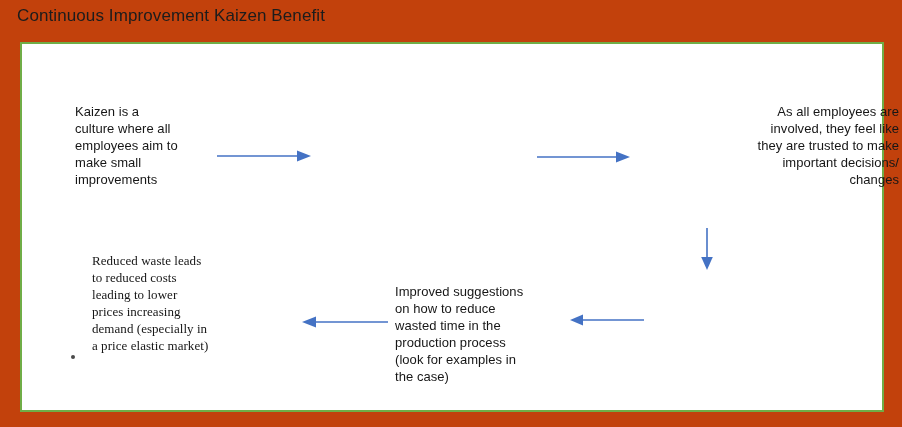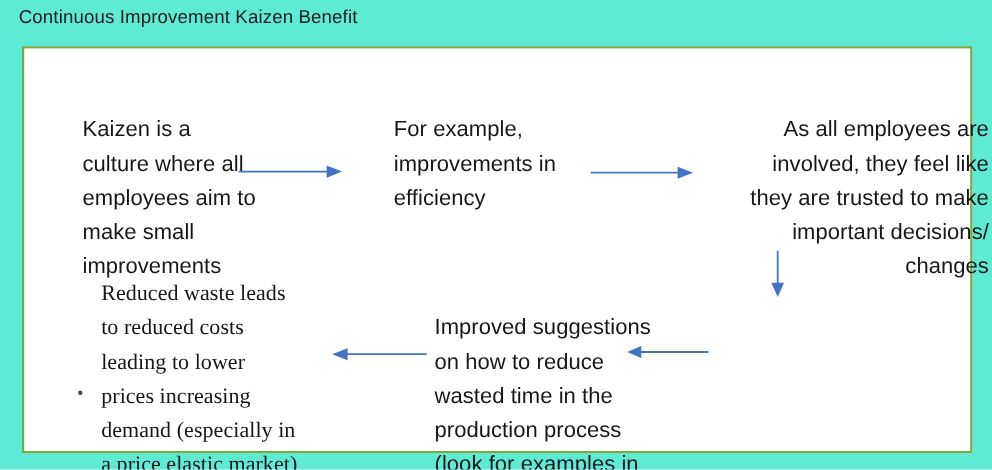--- a/index.html
+++ b/index.html
@@ -11,21 +11,21 @@
     width: 902px;
     height: 427px;
     font-family: "Liberation Sans", sans-serif;
     -webkit-font-smoothing: antialiased;
   }
   #page {
     position: relative;
     width: 902px;
     height: 427px;
     overflow: hidden;
-    background: #5eead4;
+    background: #c2410c;
   }
 
   
   #page-title {
     position: absolute;
     left: 17px;
     top: 4px;
     font-size: 17px;
     line-height: 24px;
     color: #1c1c1c;
@@ -41,22 +41,22 @@
     width: 864px;
     height: 370px;
     box-sizing: border-box;
     border: 2px solid #70ad47;
     background: #ffffff;
   }
 
   
   .text-block {
     position: absolute;
-    font-size: 20px;
-    line-height: 31px;
+    font-size: 13px;
+    line-height: 17px;
     color: #161616;
     letter-spacing: 0.05px;
     white-space: pre-line;
   }
 
   #block-kaizen        { left: 53px;  top: 59px;  width: 200px; }
   #block-example       { left: 336px; top: 59px;  width: 200px; }
   #block-involved      { left: 627px; top: 59px;  width: 250px; text-align: right; }
   #block-esteem        { left: 627px; top: 239px; width: 230px; }
   #block-suggestions   { left: 373px; top: 239px; width: 225px; }
@@ -93,23 +93,20 @@
   <div id="page-title">Continuous Improvement Kaizen Benefit</div>
 
   <div id="diagram-box">
 
     <div class="text-block" id="block-kaizen">Kaizen is a
 culture where all
 employees aim to
 make small
 improvements</div>
 
-    <div class="text-block" id="block-example">For example,
-improvements in
-efficiency</div>
 
     <div class="text-block" id="block-involved">As all employees are
 involved, they feel like
 they are trusted to make
 important decisions/
 changes</div>
 
 
     <div class="text-block" id="block-suggestions">Improved suggestions
 on how to reduce

